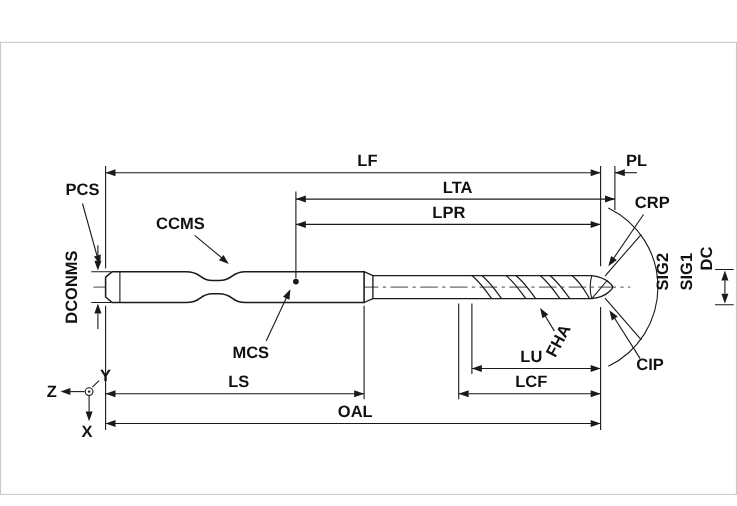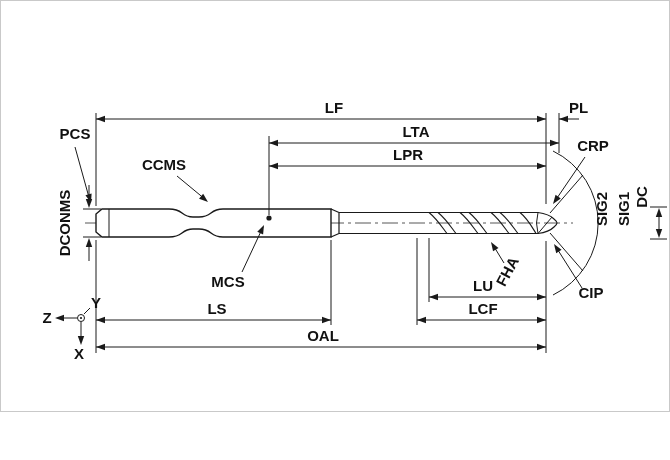--- a/index.html
+++ b/index.html
@@ -1,19 +1,20 @@
 <!DOCTYPE html>
 <html><head>
 <meta charset="utf-8">
 <style>
   html,body{margin:0;padding:0;background:#fff;}
   .stage{
     width:670px;height:412px;position:relative;background:#ffffff;
     border:1px solid #c9c9c9;box-sizing:border-box;
     font-family:"Liberation Sans", sans-serif;
+    margin-top:38px;
   }
   svg{display:block;}
   text{
     font-family:"Liberation Sans", sans-serif;
     font-size:15px;font-weight:bold;fill:#111;
   }
   .thin{stroke:#1a1a1a;stroke-width:1;fill:none;}
   .outline{stroke:#1a1a1a;stroke-width:1.4;fill:#ffffff;}
   .edge{stroke:#1a1a1a;stroke-width:1.2;fill:none;}
   .flute{stroke:#1a1a1a;stroke-width:1.1;fill:none;}

